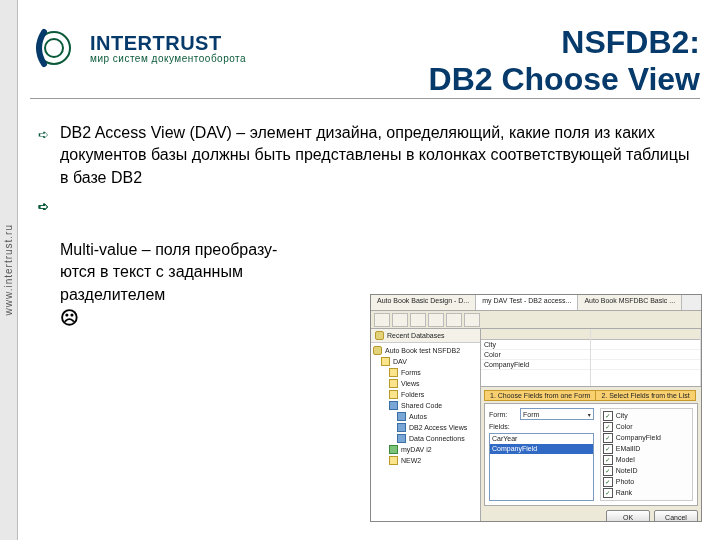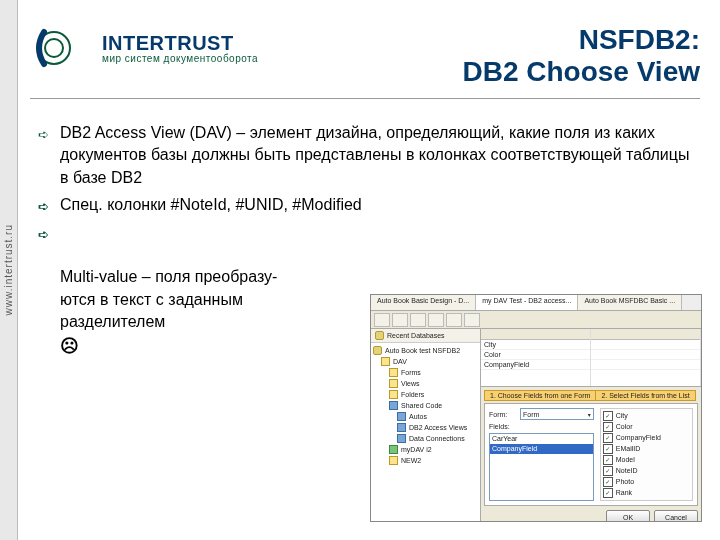--- a/index.html
+++ b/index.html
@@ -33,21 +33,21 @@
     left: 30px; top: 24px;
     right: 20px;
     height: 68px;
     display: flex;
     justify-content: space-between;
     align-items: flex-start;
   }
   .logo-block {
     display: flex;
     align-items: center;
-    gap: 24px;
+    gap: 12px;
   }
   .logo-mark {
     width: 48px; height: 48px;
     position: relative;
   }
   .logo-mark svg { width: 100%; height: 100%; }
   .logo-text { display: flex; flex-direction: column; }
   .logo-text .brand {
     font-size: 20px;
     font-weight: bold;
@@ -57,21 +57,21 @@
   .logo-text .tagline {
     font-size: 10px;
     color: #0a5a3a;
     letter-spacing: 0.5px;
     margin-top: -2px;
   }
   .title-block {
     text-align: right;
     color: #063a6b;
     font-weight: bold;
-    font-size: 28px;
+    font-size: 32px;
     line-height: 1.15;
   }
   .hr {
     position: absolute;
     left: 30px; right: 20px; top: 98px;
     height: 1px;
     background: #999;
   }
   .content {
     position: absolute;
@@ -357,21 +357,20 @@
   <ul class="ul">
     <li class="li">
       <span class="bullet">➪</span>
       <span>DB2 Access View (DAV) – элемент дизайна, определяющий, какие поля из каких документов базы должны быть представлены в колонках соответствующей таблицы в базе DB2</span>
     </li>
     <li class="li">
       <span class="bullet">➪</span>
     </li>
     <li class="li">
       <span class="bullet">➪</span>
-      <span>Спец. колонки #NoteId, #UNID, #Modified</span>
     </li>
     <li class="li" style="max-width:310px;">
       <span class="bullet">➪</span>
     </li>
     <li class="li" style="max-width:300px; white-space: pre-line;">
       <span class="bullet">➪</span>
       <span>Multi-value – поля преобразу-
 ются в текст с заданным
 разделителем</span>
       <span class="sadface">☹</span>

